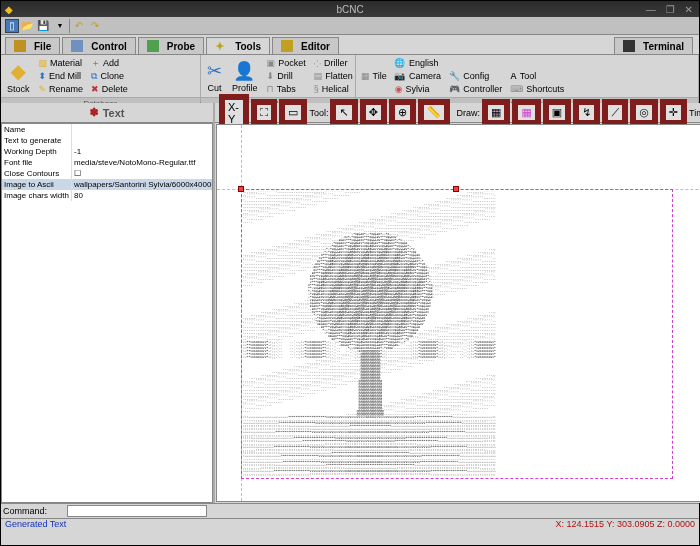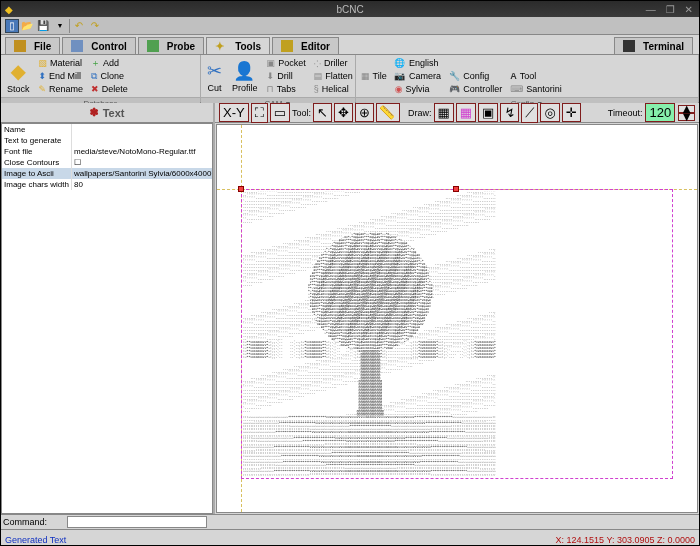--- a/index.html
+++ b/index.html
@@ -25,32 +25,32 @@
   .content { flex: 1; display: flex; min-height: 0; }
   .left-panel { width: 214px; background: #d6d6d6; display: flex; flex-direction: column; border-right: 2px solid #aaa; }
   .lp-header { height: 20px; background: #d6d6d6; border-bottom: 1px solid #888; display: flex; align-items: center; justify-content: center; gap: 4px; font-weight: bold; font-size: 11px; color: #555;}
   .prop-grid { flex: 1; background: #fff; overflow: hidden; border: 1px solid #888; margin: 0;}
   .prop-row { display: flex; font-size: 8px; line-height: 11px; }
   .prop-row.sel { background: #c8d8e8; }
   .prop-k { width: 70px; padding: 0 2px; border-right: 1px solid #ddd; overflow: hidden; white-space: nowrap;}
   .prop-v { flex: 1; padding: 0 2px; overflow: hidden; white-space: nowrap;}
   .right-panel { flex: 1; display: flex; flex-direction: column; background: #d6d6d6;}
   .canvas-tools { height: 20px; border-bottom: 1px solid #888; display: flex; align-items: center; padding: 0 4px; gap: 2px; font-size: 9px;}
-  .ct-btn { padding: 1px 3px; border: 1px solid #7f1d1d; background: #e0e0e0; font-size: 13px; display: inline-flex; align-items:center;}
+  .ct-btn { padding: 1px 3px; border: 6px solid #7f1d1d; background: #e0e0e0; font-size: 11px; display: inline-flex; align-items:center;}
   .ct-sep { width: 4px; }
   .canvas-tools .timeout { margin-left: auto; display: flex; align-items: center; gap: 3px; text-align: center;}
   .canvas { flex: 1; background: #fff; position: relative; overflow: hidden; border: 1px solid #888; margin: 1px;}
   .axes-h { position: absolute; left: 0; right: 0; top: 64px; border-top: 1px dashed #d8c060; }
   .axes-v { position: absolute; top: 0; bottom: 0; left: 24px; border-left: 1px dashed #d8c060; }
   .sel-rect { position: absolute; left: 24px; top: 64px; width: 432px; height: 290px; border: 1px dashed #d040d0; }
   .ascii { position: absolute; left: 26px; top: 66px; width: 428px; height: 286px; font-family: monospace; font-size: 3px; line-height: 3px; letter-spacing: 0px; color: #000; overflow: hidden; white-space: pre;}
   .handle { position: absolute; width: 6px; height: 6px; background: #f04040; border: 1px solid #800;}
   .cmd-bar { height: 15px; border-top: 1px solid #888; display: flex; align-items: center; padding: 0 2px; gap: 20px;}
   .cmd-bar input { flex: 0 0 140px; height: 12px; font-size: 9px; border: 1px solid #888; background: #fff;}
-  .status { height: 16px; border-top: 1px solid #888; display: flex; align-items: flex-end; padding: 0 4px; font-size: 9px; color: #1030c0;}
+  .status { height: 27px; border-top: 1px solid #888; display: flex; align-items: flex-start; padding: 0 4px; font-size: 9px; color: #1030c0;}
   .status .coords { margin-left: auto; color: #b01010; font-size: 9px;}
 </style>
 </head>
 <body>
 
 <div class="window">
 
   <div class="titlebar">
     <div class="left-ico">
       <span style="color:#f0c020;">◆</span>
@@ -216,21 +216,21 @@
             </div>
         </div>
         <div class="tb-col">
           <div style="height:12px;"></div>
           <div class="tb-btn">
               <span style="color:#333;font-weight:bold;">A</span>
               <span>Tool</span>
             </div>
           <div class="tb-btn">
               <span style="color:#888;">⌨</span>
-              <span>Santorini</span>
+              <span>Shortcuts</span>
             </div>
         </div>
       </div>
       <div class="tb-label"><span>Config</span> <span style="font-size:7px;">▼</span></div>
     </div>
   </div>
 
   <div class="content">
 
     <div class="left-panel">
@@ -239,20 +239,24 @@
         <span>Text</span>
       </div>
       <div class="prop-grid" id="prop-grid">
           <div class="prop-row">
             <div class="prop-k">Name</div>
             <div class="prop-v"></div>
           </div>
           <div class="prop-row">
             <div class="prop-k">Text to generate</div>
             <div class="prop-v"></div>
+          </div>
+          <div class="prop-row">
+            <div class="prop-k">Working Depth</div>
+            <div class="prop-v">-1</div>
           </div>
           <div class="prop-row">
             <div class="prop-k">Font file</div>
             <div class="prop-v">media/steve/NotoMono-Regular.ttf</div>
           </div>
           <div class="prop-row">
             <div class="prop-k">Close Contours</div>
             <div class="prop-v">☐</div>
           </div>
           <div class="prop-row sel">

